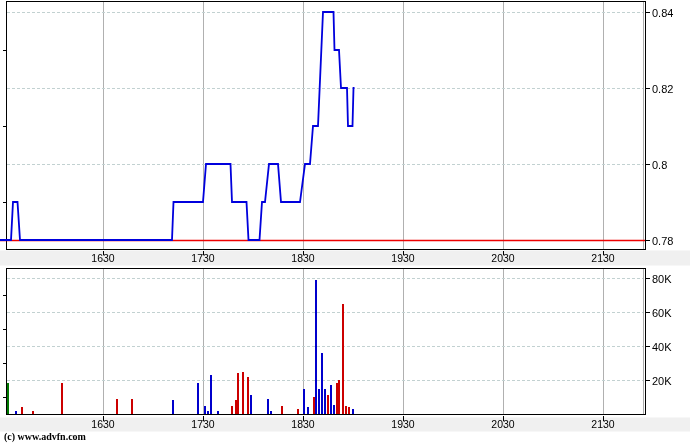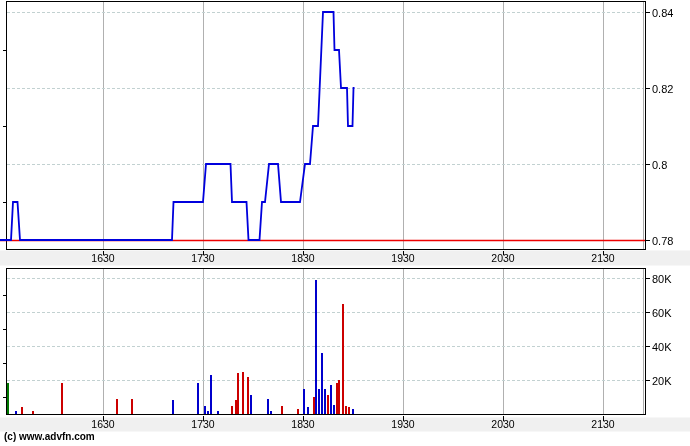--- a/index.html
+++ b/index.html
@@ -1,19 +1,19 @@
 <!DOCTYPE html>
 <html><head>
 <meta charset="utf-8">
 <style>
   html,body{margin:0;padding:0;background:#ffffff;}
   .stage{position:relative;width:690px;height:446px;background:#ffffff;overflow:hidden;
          font-family:"Liberation Sans",sans-serif;}
   .stage svg{position:absolute;left:0;top:0;}
-  .watermark{position:absolute;left:4px;top:431px;font-family:Liberation Sans, sans-serif;
+  .watermark{position:absolute;left:4px;top:431px;font-family:Liberation Serif, serif;
              font-size:10px;font-weight:bold;color:#000;}
 </style>
 </head>
 <body>
 
 <div class="stage">
   <svg id="chart-svg" width="690" height="446" viewBox="0 0 690 446" font-family="Liberation Sans, sans-serif">
       <rect x="0" y="250.5" width="690" height="15" fill="#f0f0f0"></rect>
       <line x1="103.5" y1="250.5" x2="103.5" y2="255" stroke="#000000" stroke-width="1" shape-rendering="crispEdges"></line>
       <text x="103" y="262" fill="#000000" font-size="10.5" text-anchor="middle">1630</text>

